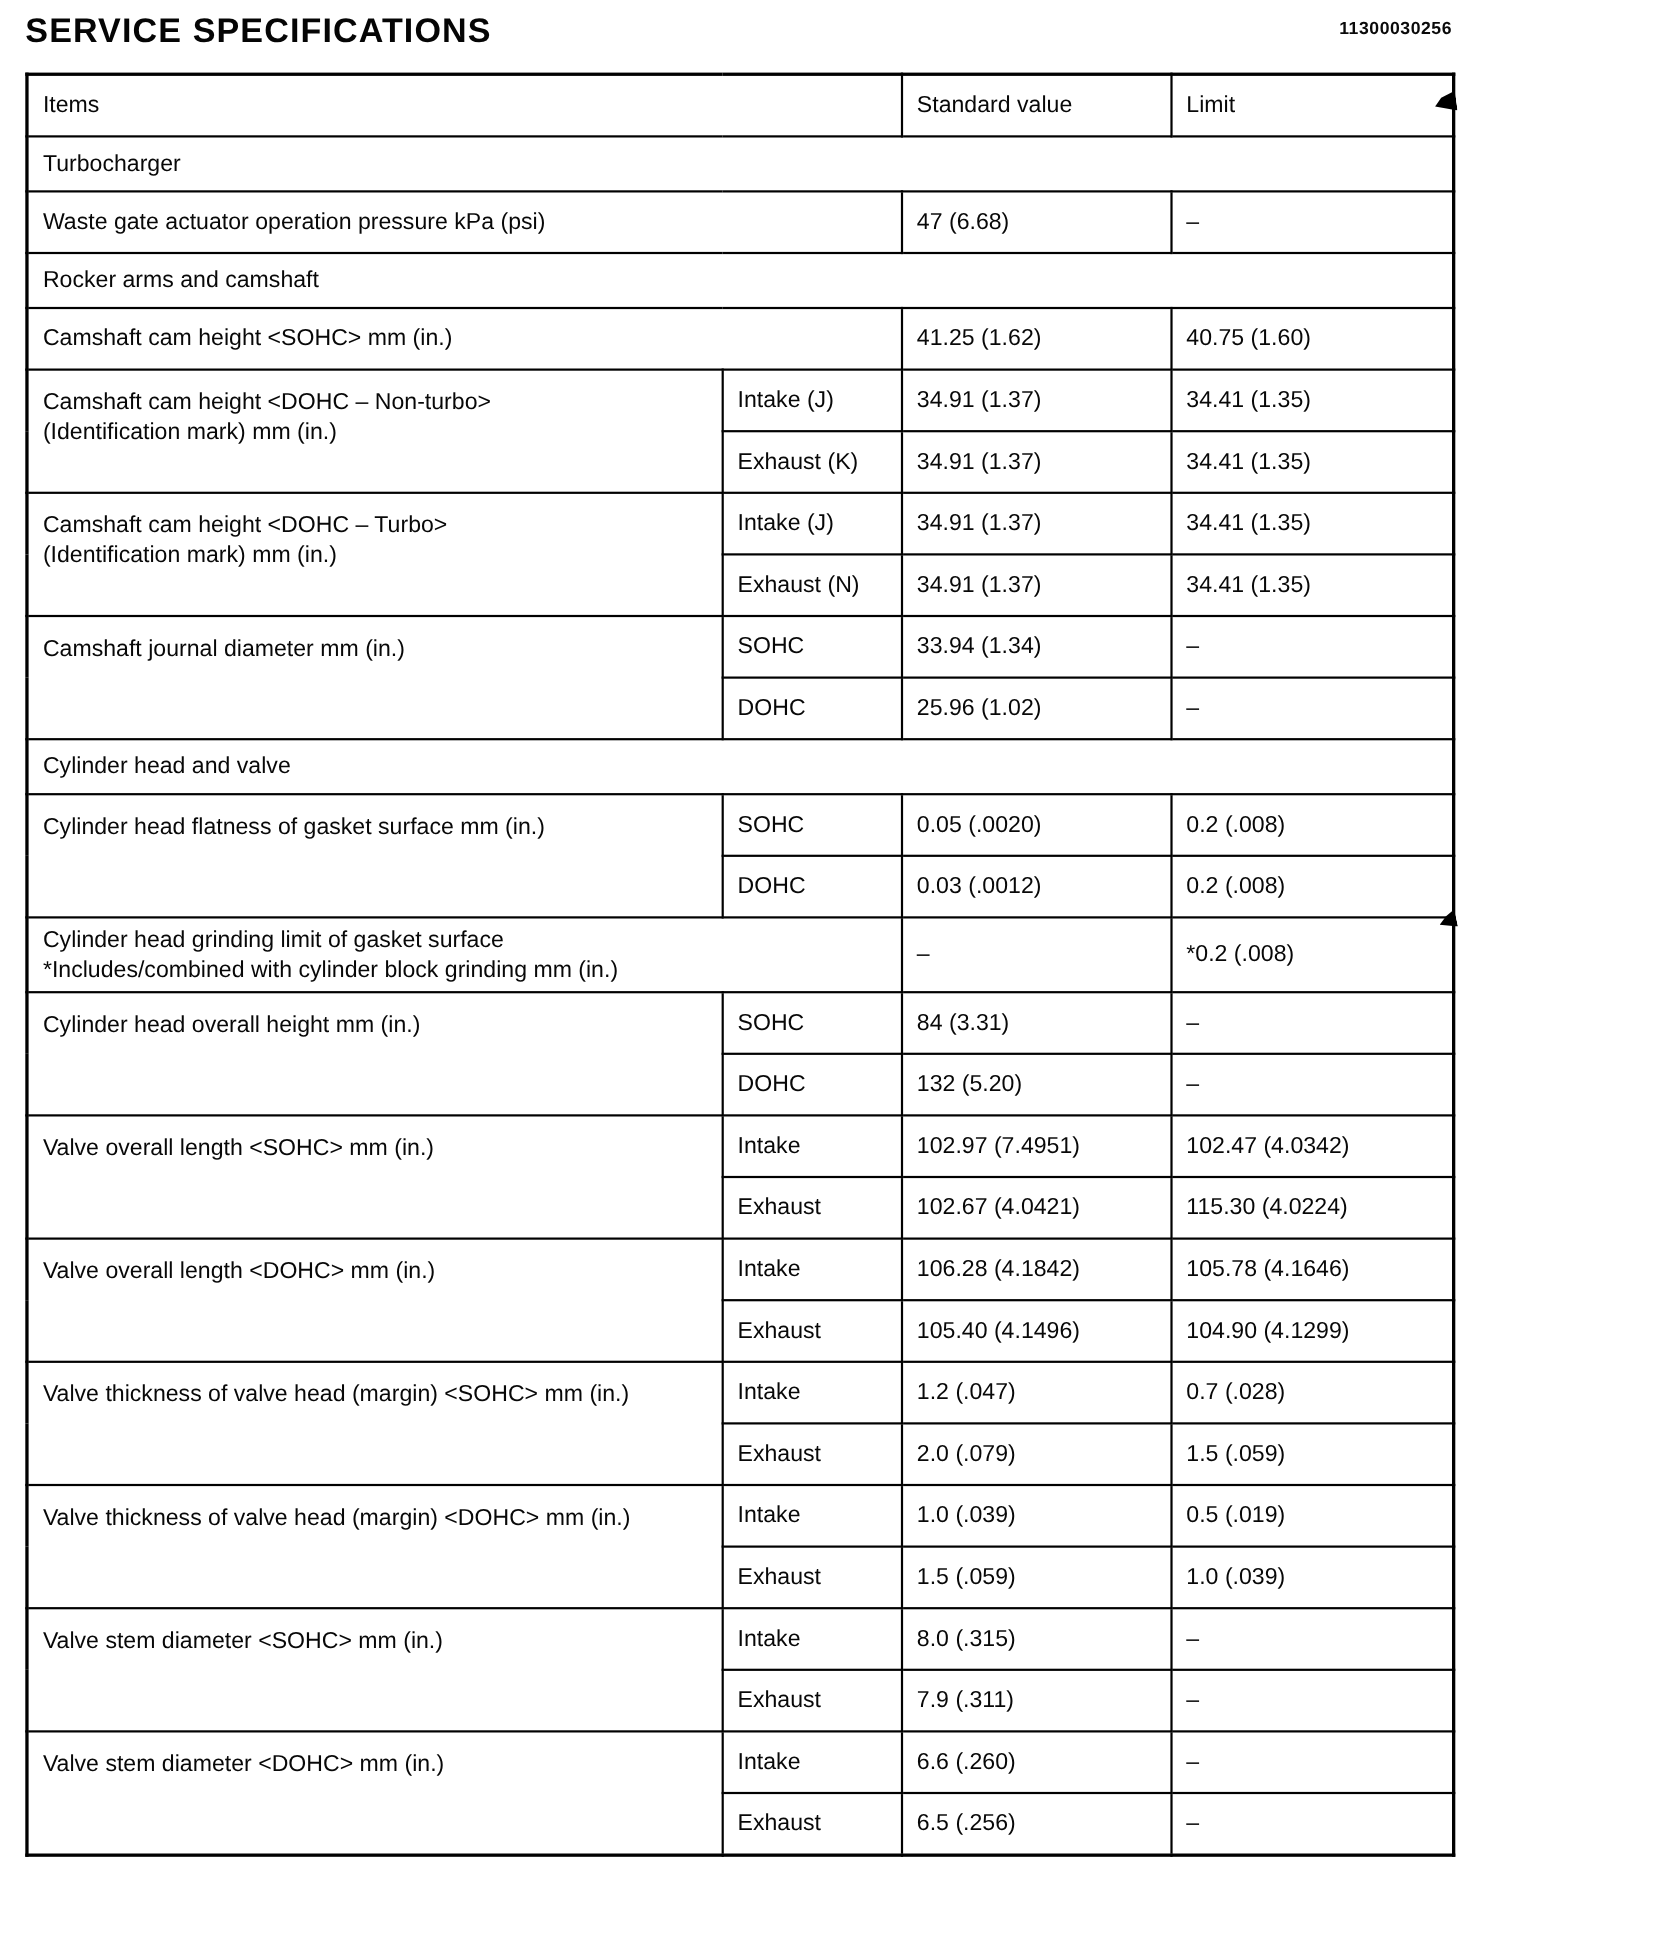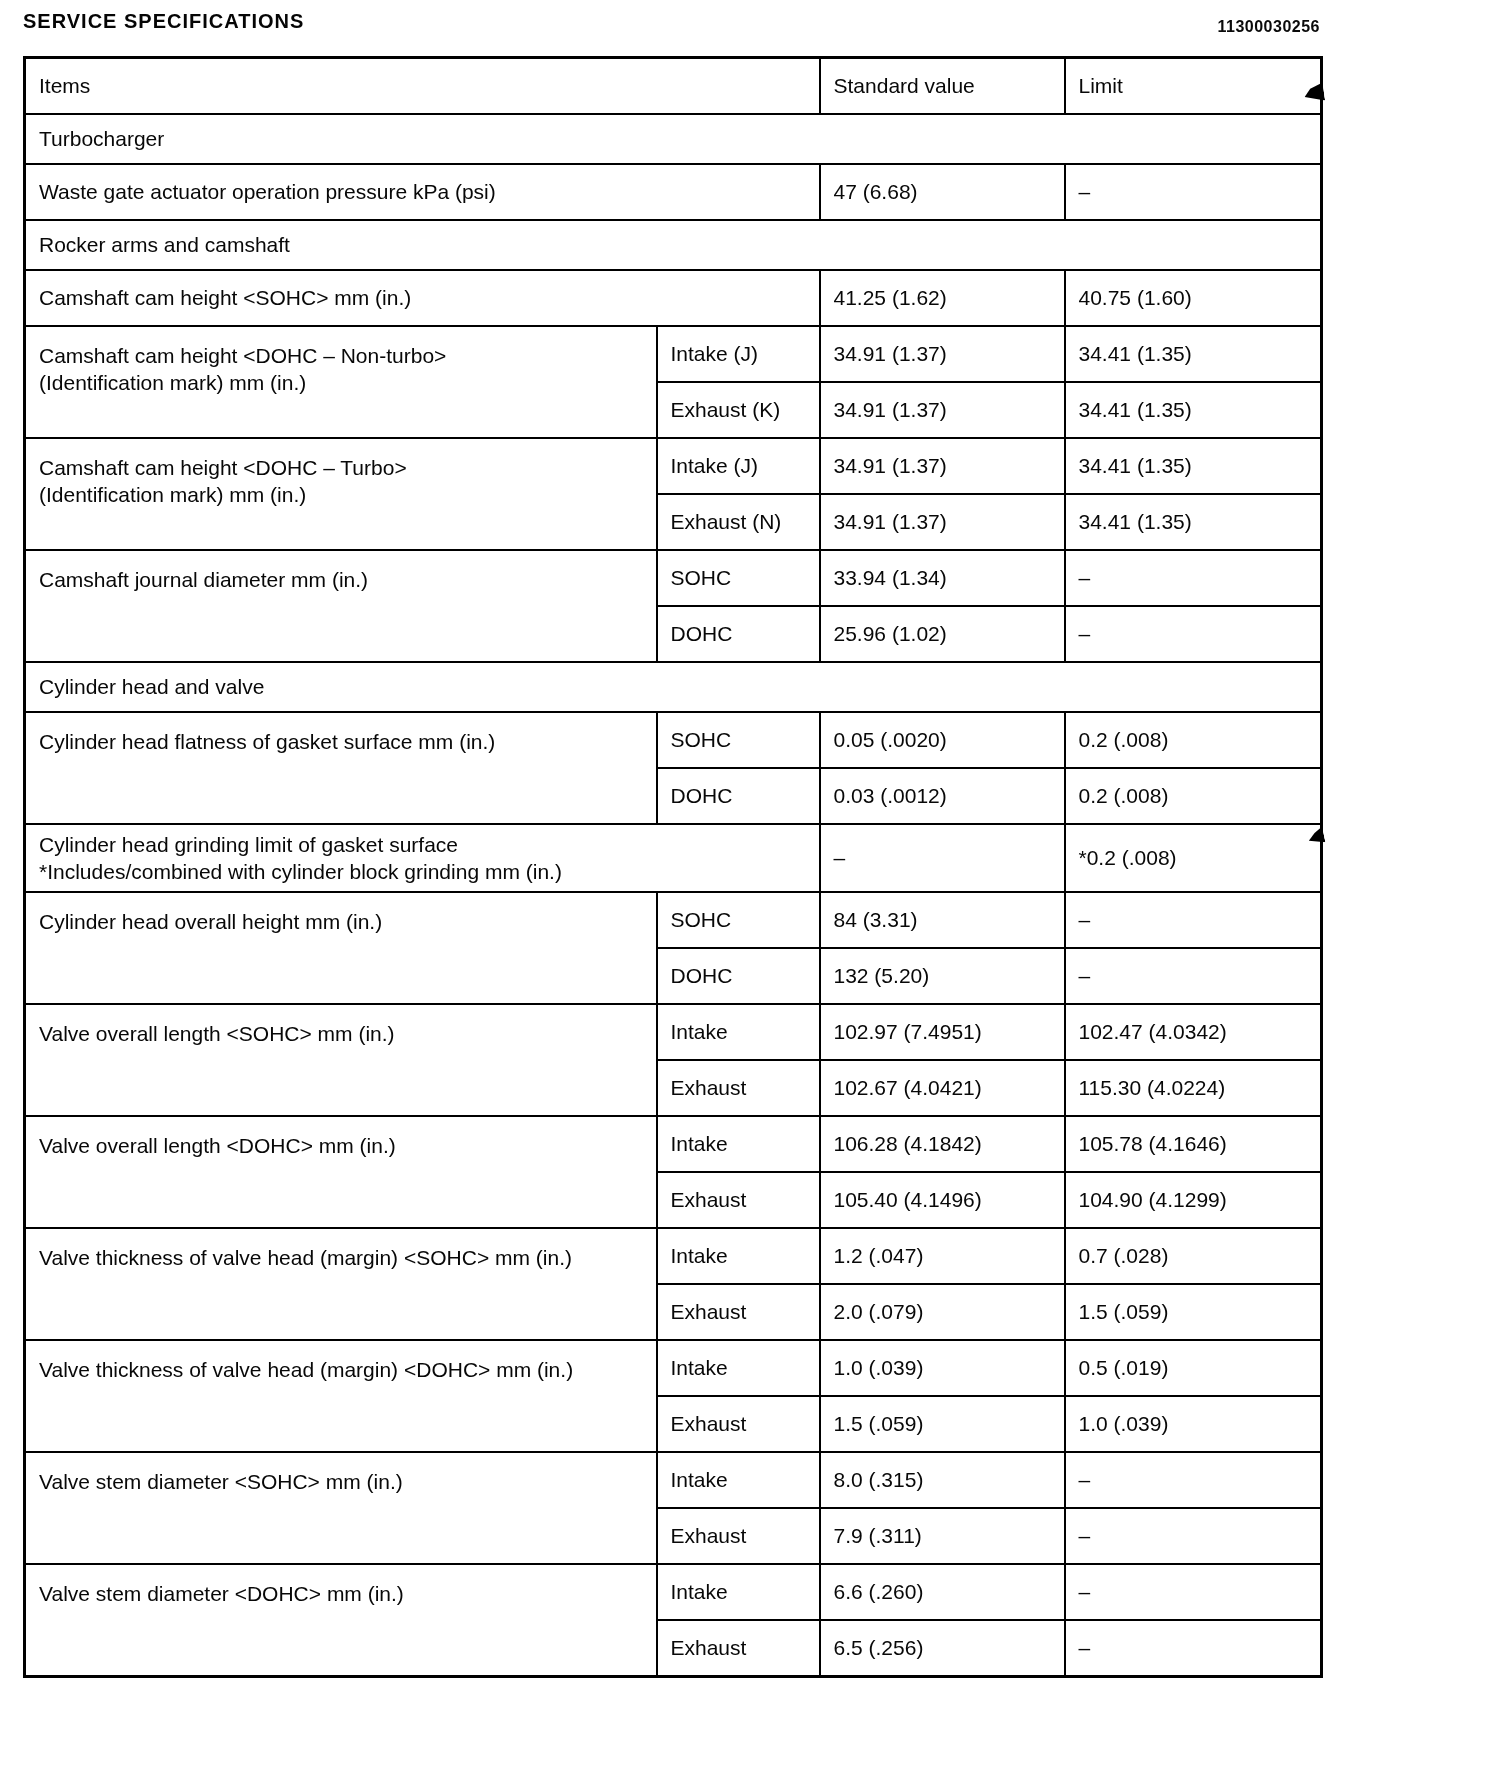--- a/index.html
+++ b/index.html
@@ -17,21 +17,21 @@
     min-height: 1768px;
     padding: 10px 0 20px 23px;
   }
   .header-row {
     width: 1297px;
     display: flex;
     justify-content: space-between;
     align-items: flex-start;
   }
   .page-title {
-    font-size: 20px;
+    font-size: 31px;
     font-weight: 700;
     letter-spacing: 1px;
     color: #050505;
   }
   .doc-number {
     font-size: 16px;
     font-weight: 700;
     margin-top: 8px;
     letter-spacing: 0.5px;
   }

